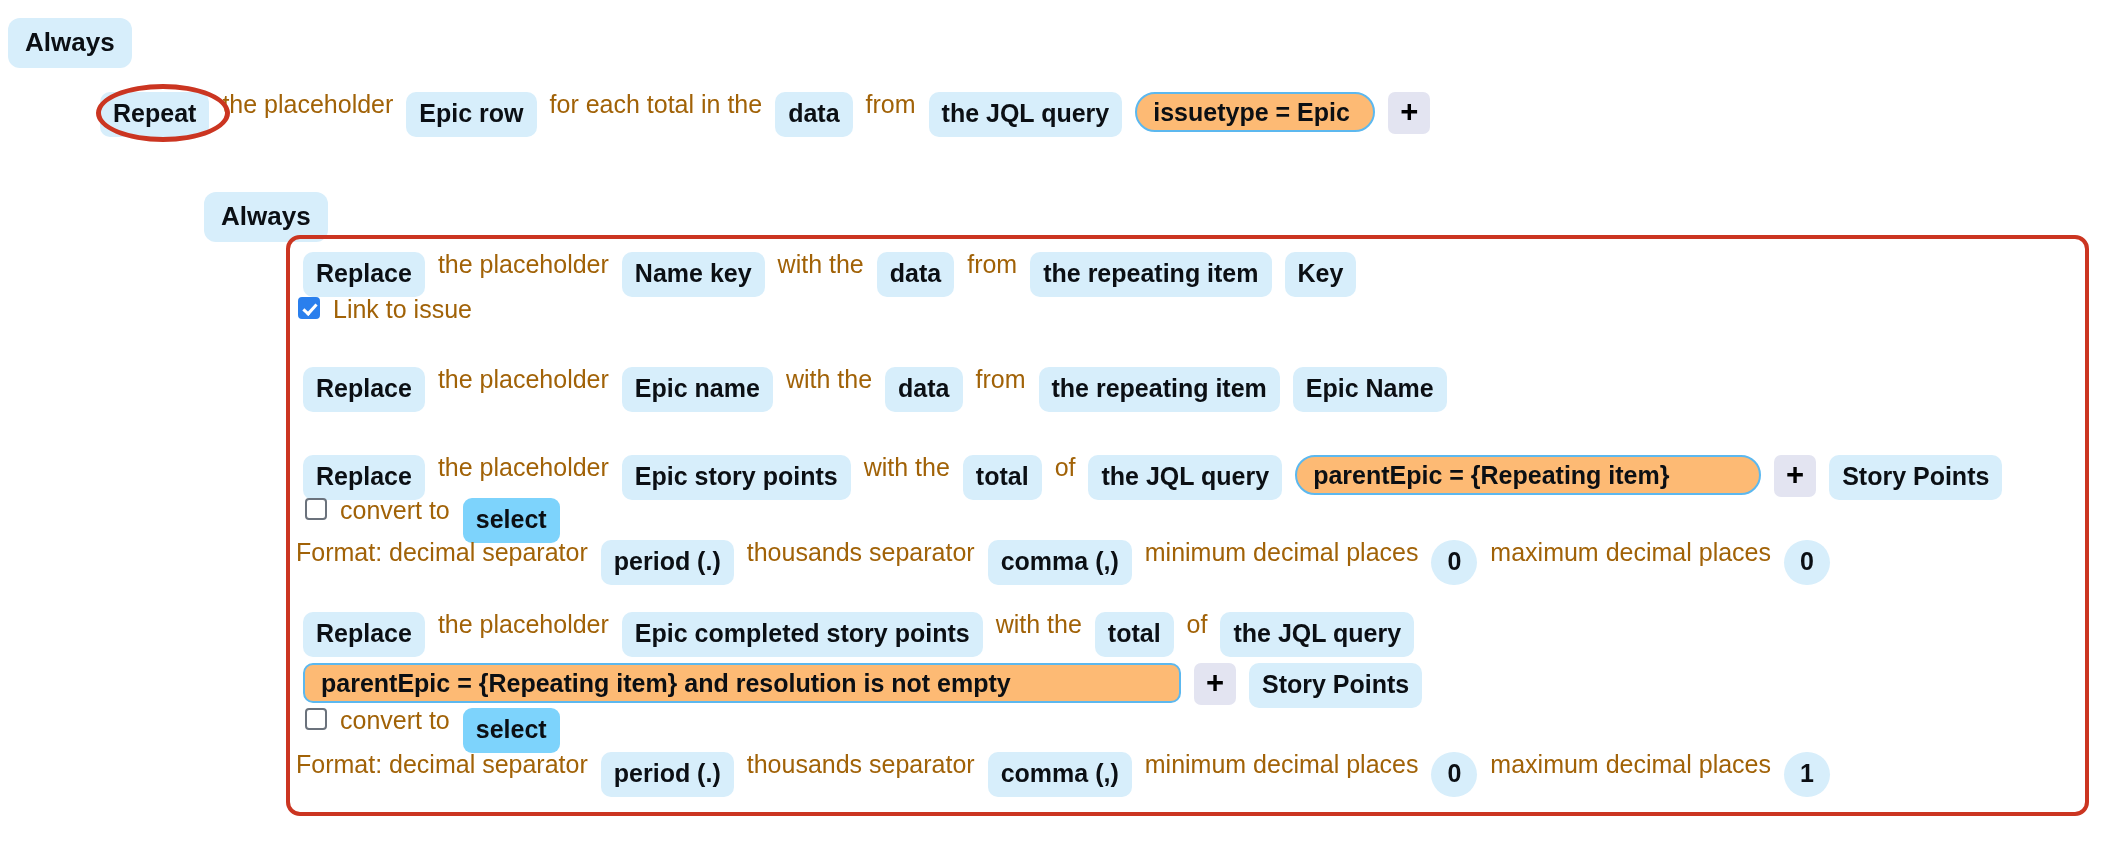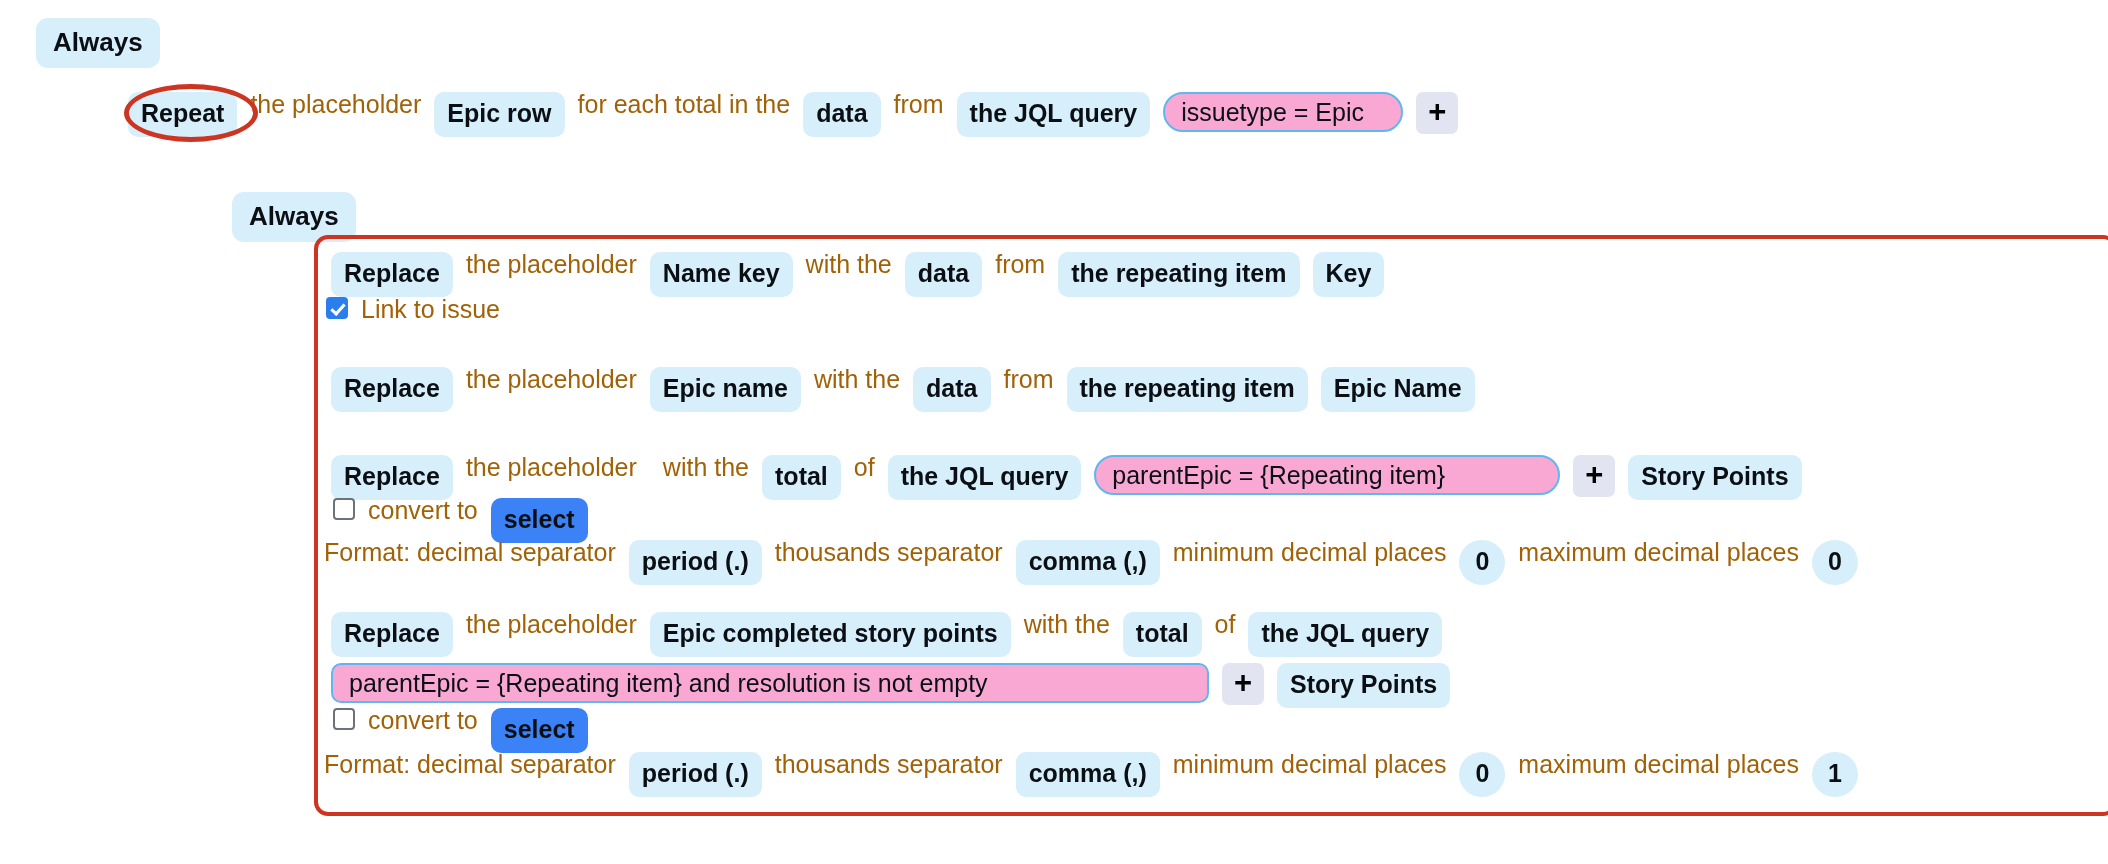--- a/index.html
+++ b/index.html
@@ -5,51 +5,51 @@
 <style>
   html,body{margin:0;padding:0;}
   body{
     width:2108px;height:864px;
     background:#ffffff;
     font-family:"Liberation Sans","DejaVu Sans",sans-serif;
     color:#1e3050;
     -webkit-font-smoothing:antialiased;
     overflow:hidden;
   }
-  .page{position:relative;width:1680px;height:864px;margin-left:28px;}
+  .page{position:relative;width:1680px;height:864px;}
 
   
   .txt{font-size:25px;color:#a16207;white-space:nowrap;line-height:1;}
 
   
   .chip{
     display:inline-flex;align-items:center;justify-content:center;
     background:#d7eefb;color:#0b0f14;
     font-weight:700;font-size:25px;line-height:1;
     border-radius:10px;padding:9px 13px 11px 13px;
     white-space:nowrap;
   }
-  .chip.pink{background:#3b82f6;}
+  .chip.pink{background:#7dd3fc;border-radius:9px;}
   .chip.num{
     border-radius:999px;padding:8px 16px 10px 16px;
     font-weight:700;
   }
   .chip.always{
     border-radius:12px;font-weight:700;font-size:26px;
     padding:11px 17px 13px 17px;
   }
 
   
   .inputpill{
     display:inline-flex;align-items:center;
-    background:#f9a8d4;border:2px solid #5cb8ef;
+    background:#fdba74;border:2px solid #5cb8ef;
     border-radius:999px;
     height:40px;box-sizing:border-box;
     padding:0 16px;
-    font-size:25px;font-weight:400;color:#0b0f14;
+    font-size:25px;font-weight:700;color:#0b0f14;
     white-space:nowrap;
   }
   .inputwide{
     border-radius:10px;
     justify-content:flex-start;
   }
 
   
   .plusbtn{
     display:inline-flex;align-items:center;justify-content:center;
@@ -174,20 +174,21 @@
     <span class="chip">the repeating item</span>
     <span class="s8"></span>
     <span class="chip">Epic Name</span>
   </div>
 
   <div class="abs inline-wrap" style="left:303px;top:455px;">
     <span class="chip">Replace</span>
     <span class="s8"></span>
     <span class="txt">the placeholder</span>
     <span class="s8"></span>
+    <span class="chip">Epic story points</span>
     <span class="s8"></span>
     <span class="txt">with the</span>
     <span class="s8"></span>
     <span class="chip">total</span>
     <span class="s8"></span>
     <span class="txt">of</span>
     <span class="s8"></span>
     <span class="chip">the JQL query</span>
     <span class="s8"></span>
     <span class="inputpill" style="width:466px;">parentEpic = {Repeating item}</span>

